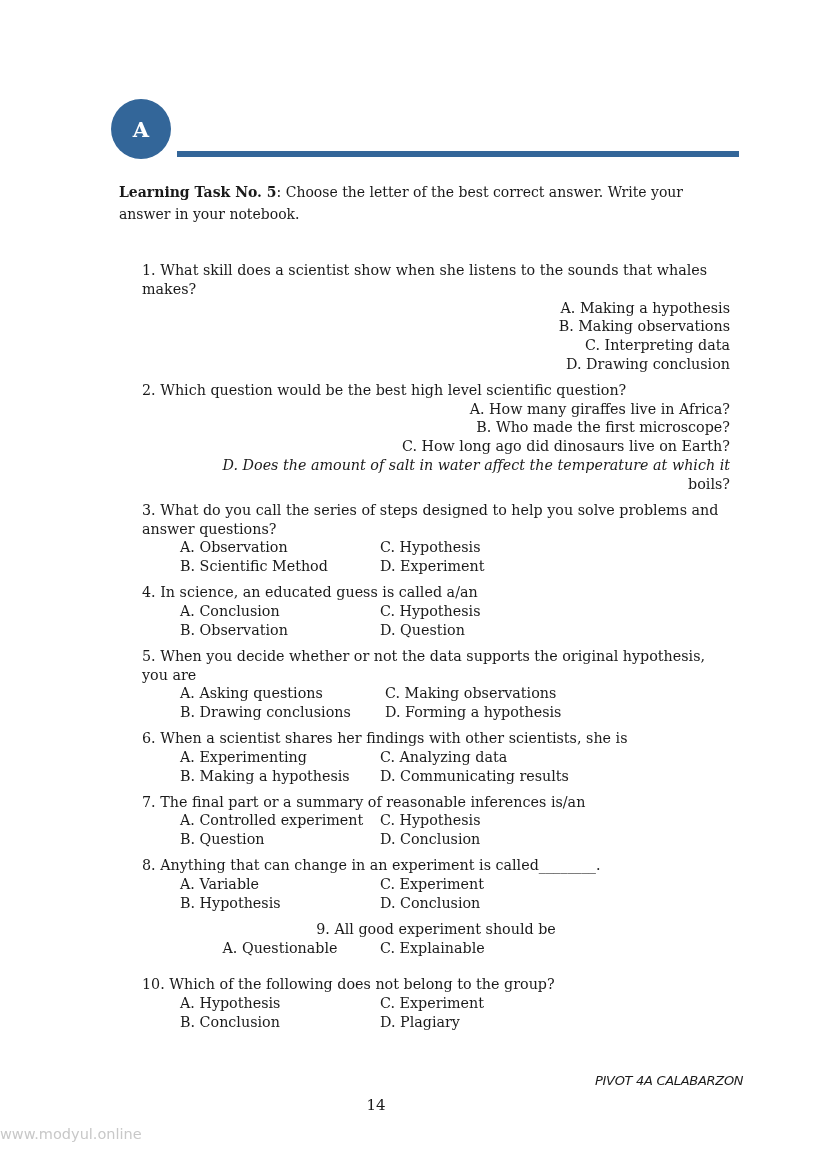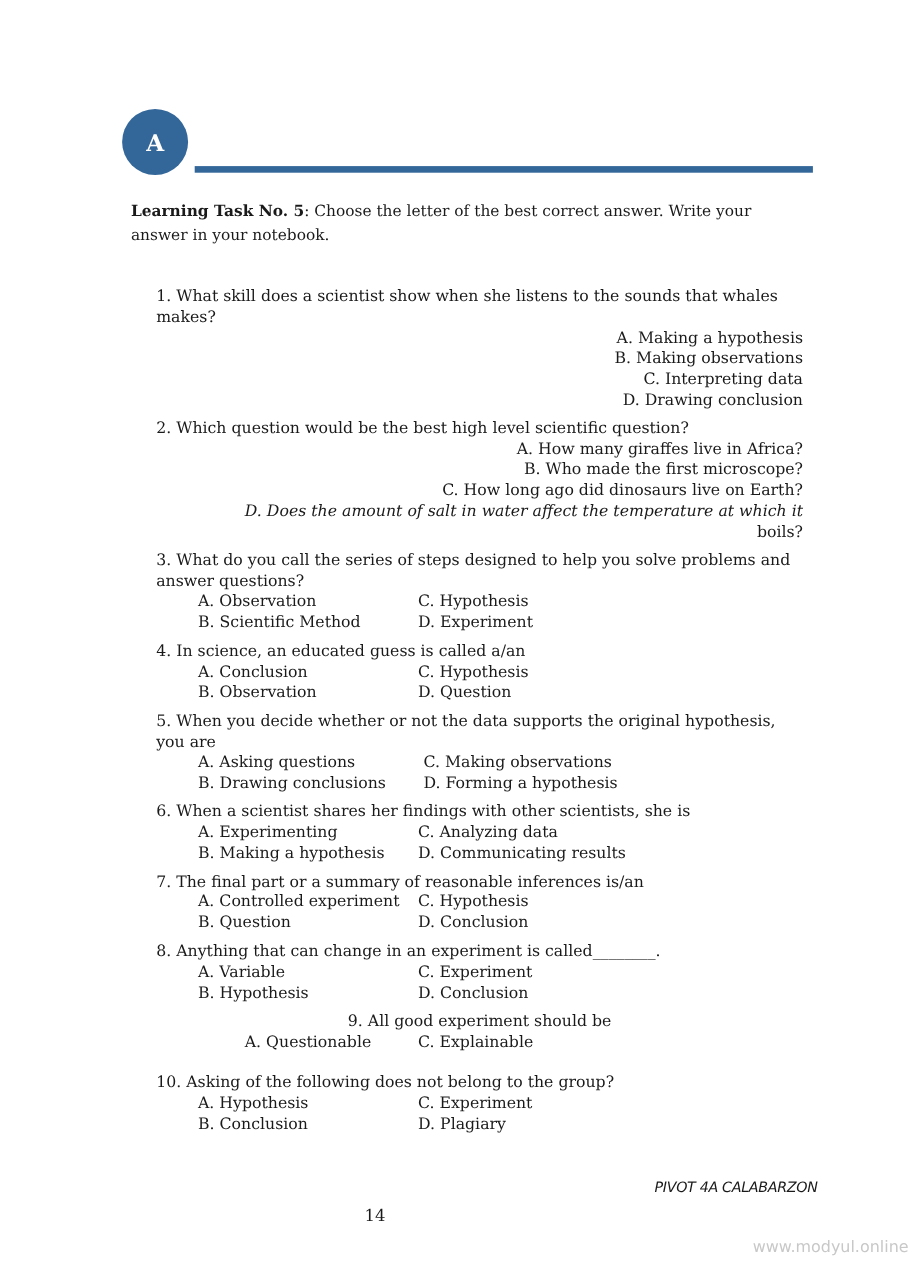--- a/index.html
+++ b/index.html
@@ -37,23 +37,24 @@
     .q5 .opt-col-a { width: 205px; }
     .single { display: block; text-align: right; }
     .footer-right {
       position: absolute; left: 564px; top: 1073px;
       font-family: "DejaVu Sans", sans-serif; font-style: italic;
       font-size: 13px; letter-spacing: -0.3px; margin-left: 31px;
     }
     .page-num {
       position: absolute; left: 0; width: 682px; top: 1096px; text-align: center;
       font-size: 15px;
+      padding-left: 35px;
     }
     .watermark {
-      position: absolute; left: 0; width: 826px; top: 1126px; text-align: right;
+      position: absolute; left: 0; width: 826px; top: 1126px; text-align: left;
       font-family: "DejaVu Sans", sans-serif; color: #c8c8c8; font-size: 14.5px;
     }
   </style>
 </head>
 <body>
 
 <div class="circle">
   <span>A</span>
 </div>
 <div class="bar"></div>
@@ -173,21 +174,21 @@
     <span class="q-text"><span>9.</span> <span>All good experiment should be</span></span>
     <div class="opt-block">
       <div class="opt-row">
           <span class="opt-col-a">A. Questionable</span>
           <span class="opt-col-c">C. Explainable</span>
         </div>
     </div>
   </div>
 
   <div class="q">
-    <span class="q-text"><span>10.</span> <span>Asking of the following does not belong to the group?</span></span>
+    <span class="q-text"><span>10.</span> <span>Which of the following does not belong to the group?</span></span>
     <div class="opt-block">
       <div class="opt-row">
           <span class="opt-col-a">A. Hypothesis</span>
           <span class="opt-col-c">C. Experiment</span>
         </div>
       <div class="opt-row">
           <span class="opt-col-a">B. Conclusion</span>
           <span class="opt-col-c">D. Plagiary</span>
         </div>
     </div>

